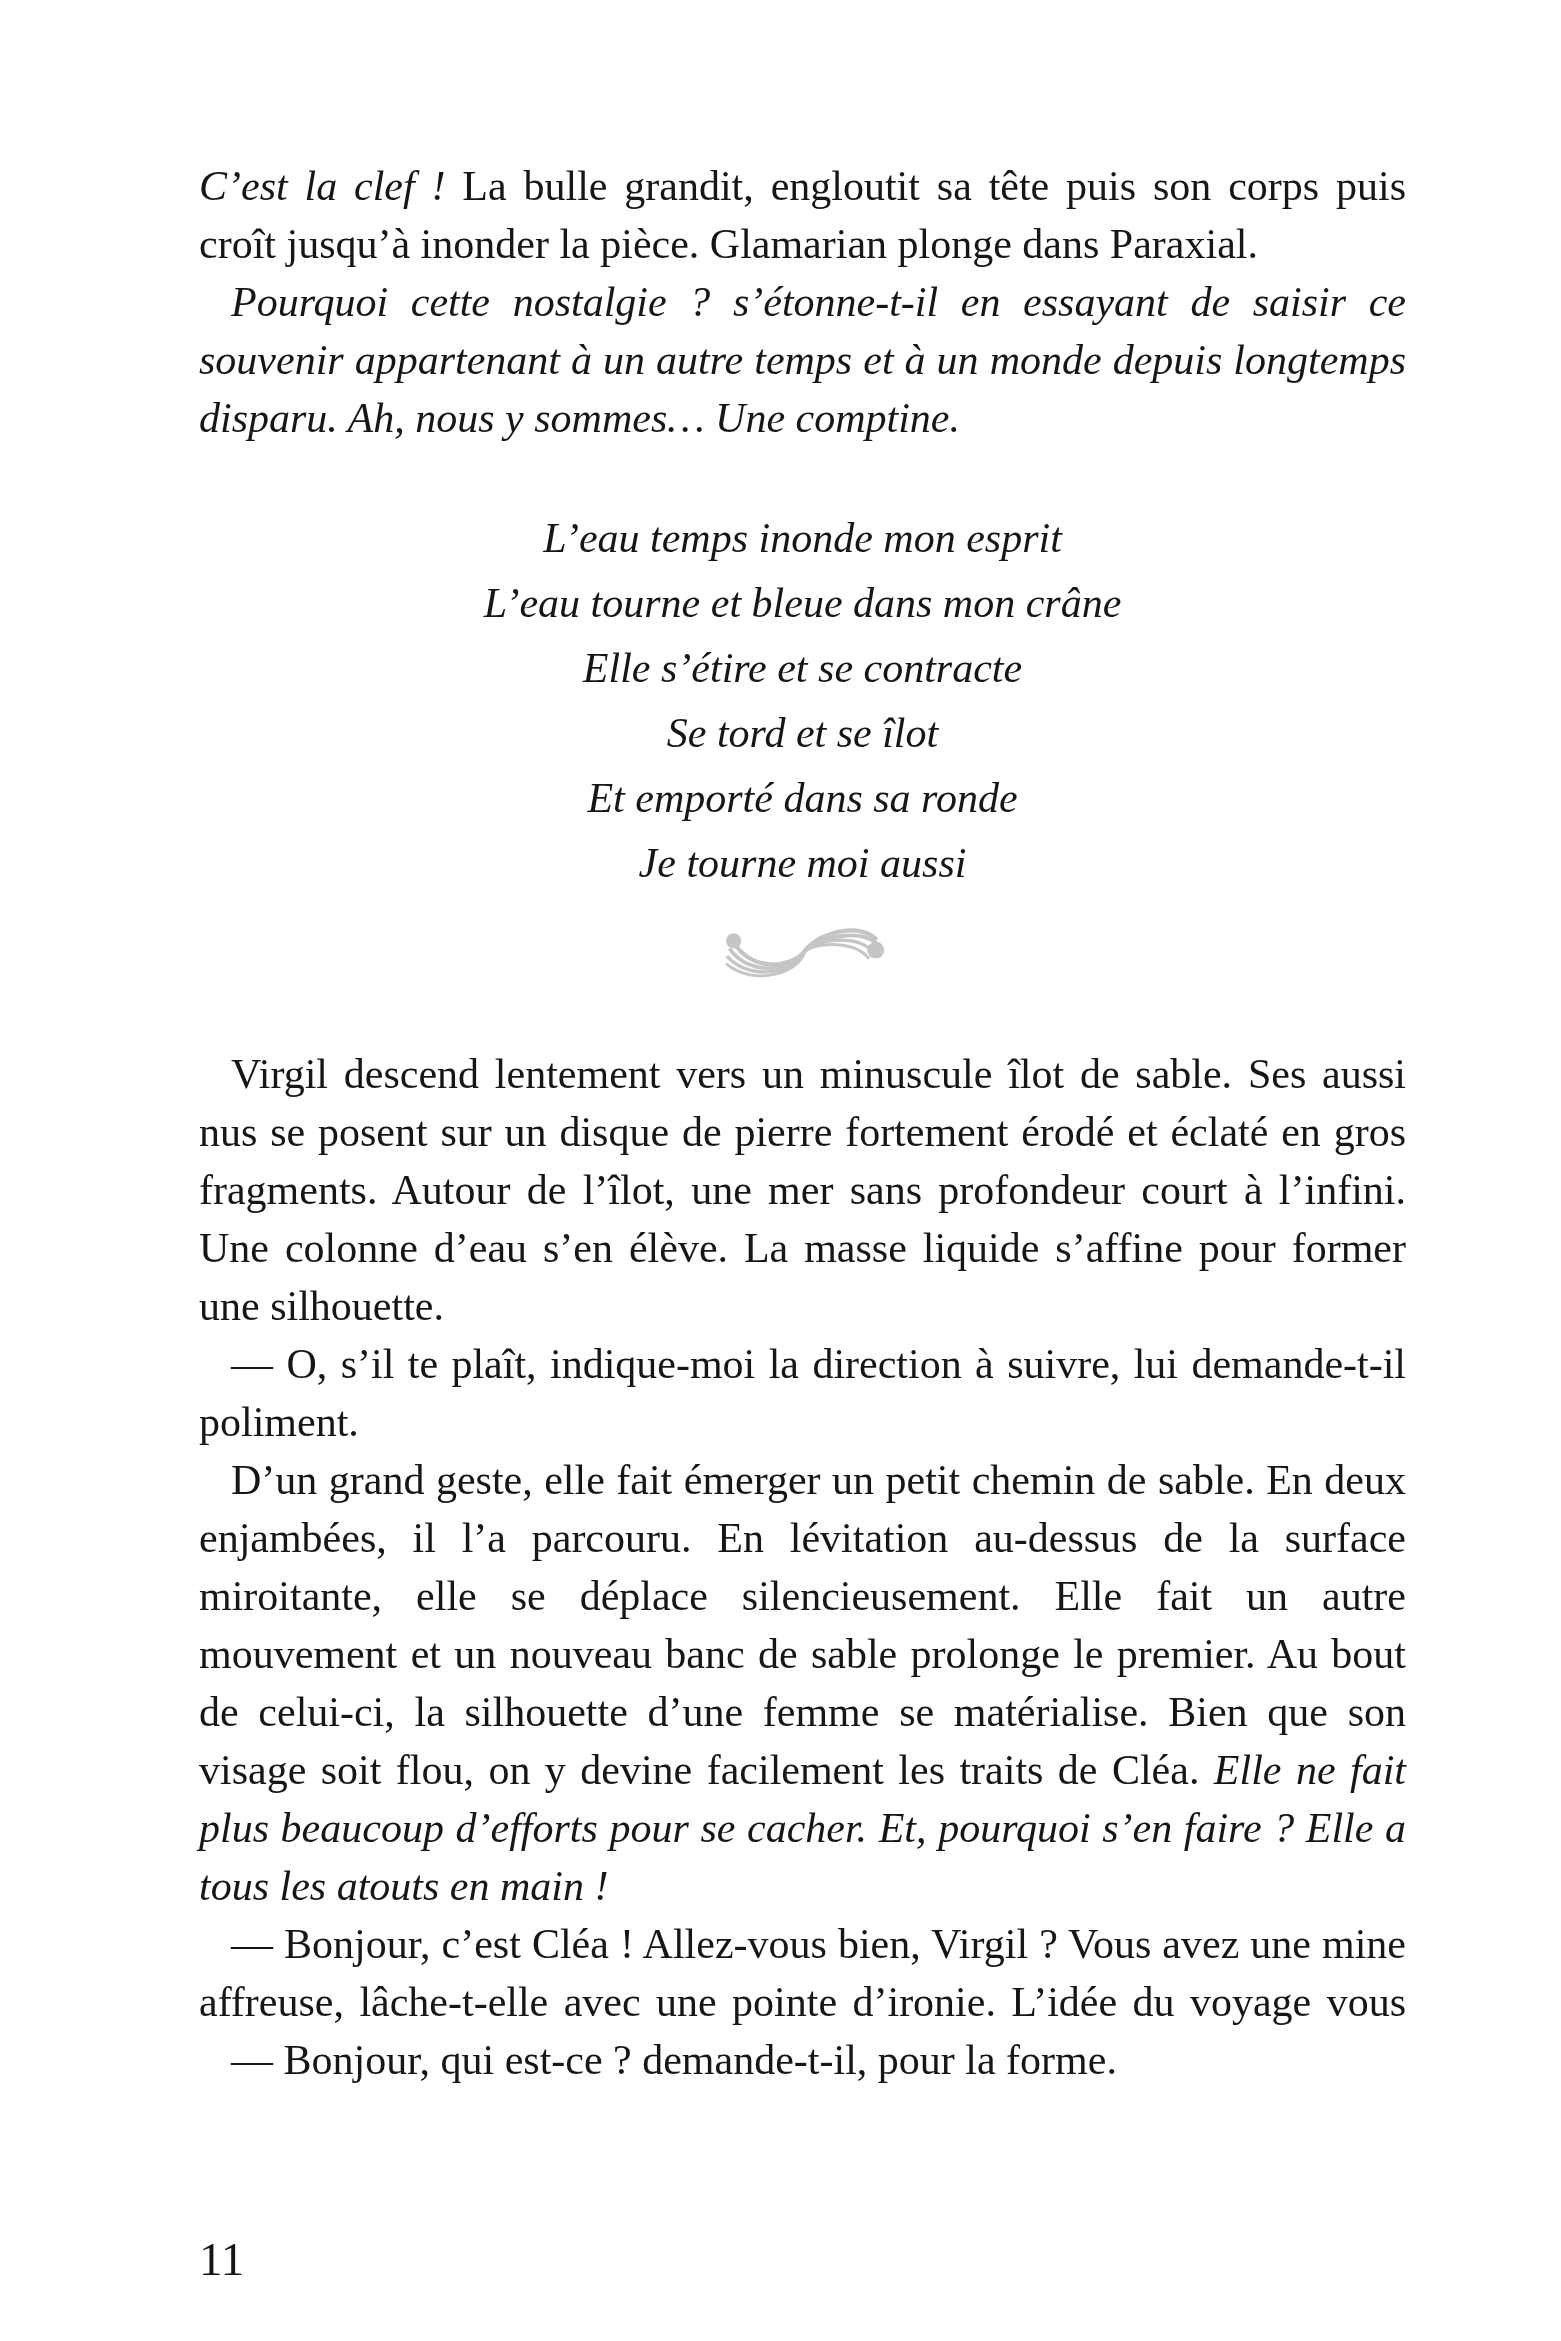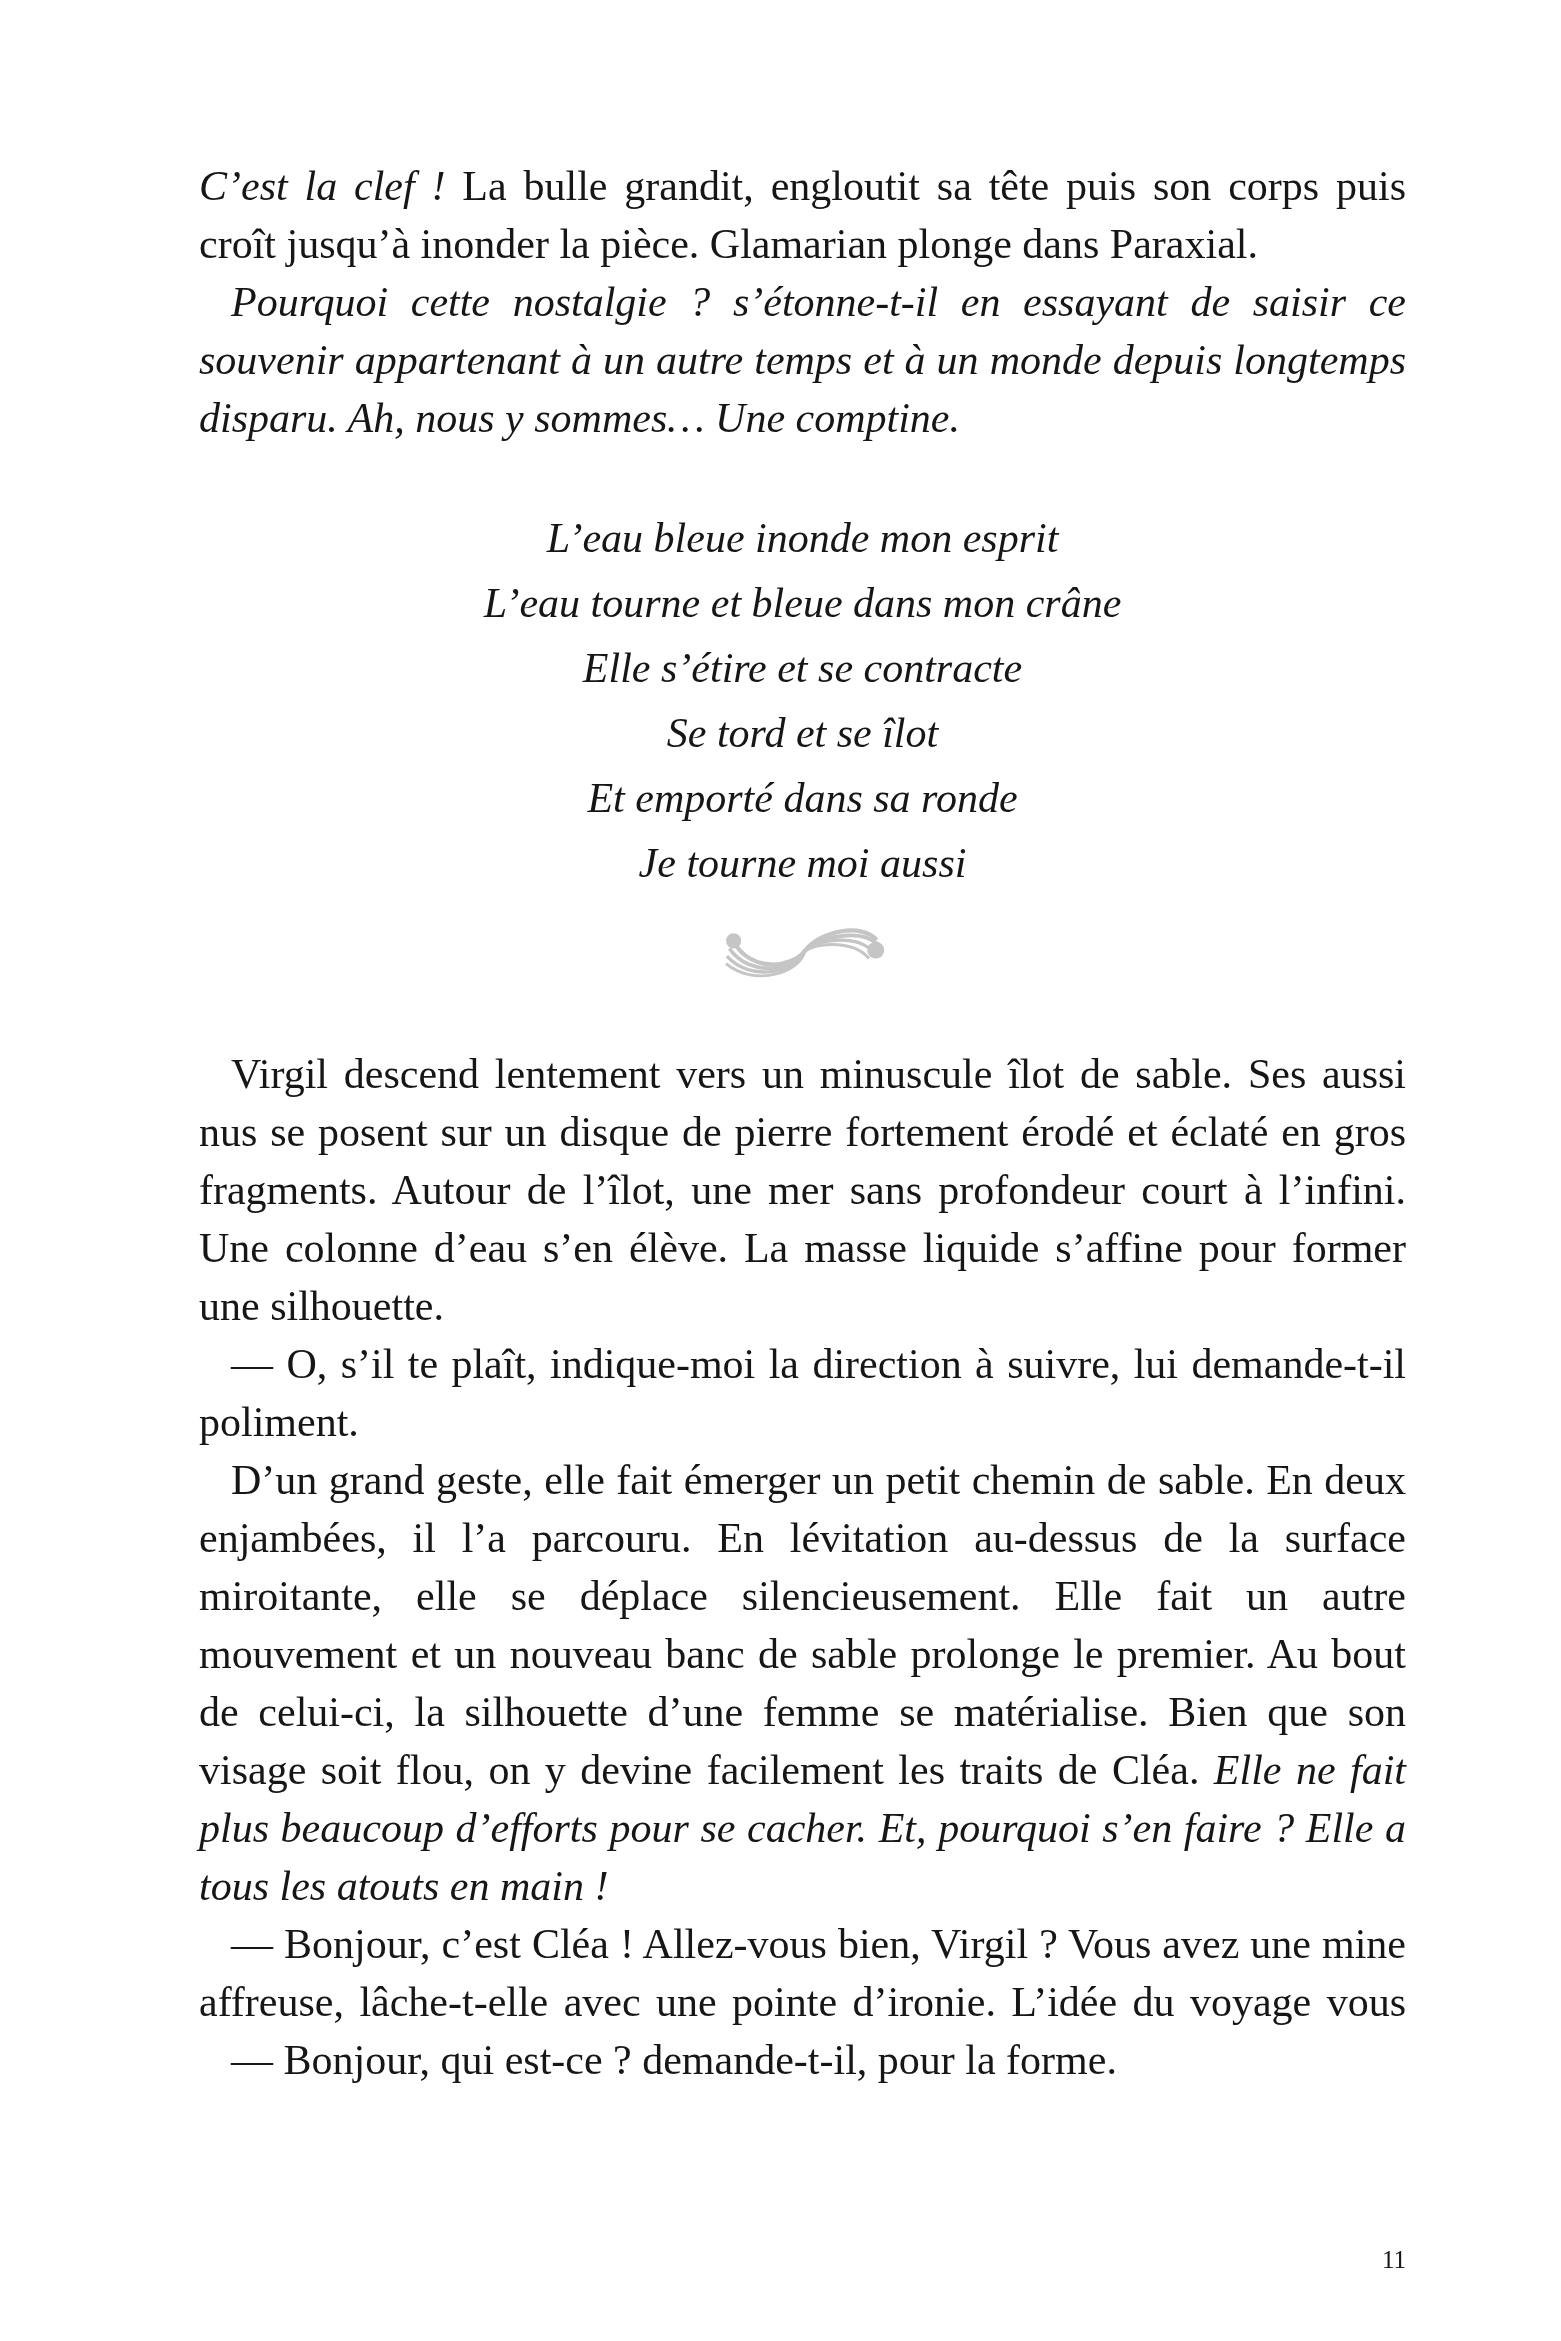--- a/index.html
+++ b/index.html
@@ -51,35 +51,35 @@
     display: flex;
     justify-content: center;
     margin: 22px 0 61px 0;
   }
   .ornament-row svg { display: block; }
   .folio {
     position: absolute;
     left: 199px;
     top: 2234px;
     width: 1207px;
-    text-align: right;
-    font-size: 25px;
+    text-align: left;
+    font-size: 47px;
     line-height: 51px;
     color: var(--ink, #161616);
   }
 </style>
 </head>
 <body>
 
 <div class="page">
   <div class="text-block">
       <p class="para"><span class="it">C’est la clef&nbsp;! </span><span class="rm">La bulle grandit, engloutit sa tête puis son corps puis croît jusqu’à inonder la pièce. Glamarian plonge dans Paraxial.</span></p>
       <p class="para indent"><span class="it">Pourquoi cette nostalgie&nbsp;? s’étonne-t-il en essayant de saisir ce souvenir appartenant à un autre temps et à un monde depuis longtemps disparu. Ah, nous y sommes… Une comptine.</span></p>
       <div class="poem">
-        <div class="poem-line">L’eau bleue inonde mon esprit</div>
+        <div class="poem-line">L’eau temps inonde mon esprit</div>
         <div class="poem-line">L’eau tourne et bleue dans mon crâne</div>
         <div class="poem-line">Elle s’étire et se contracte</div>
         <div class="poem-line">Se tord et se îlot</div>
         <div class="poem-line">Et emporté dans sa ronde</div>
         <div class="poem-line">Je tourne moi aussi</div>
       </div>
   <div class="ornament-row">
     <svg width="180" height="66" viewBox="0 0 212 78" fill="none" xmlns="http://www.w3.org/2000/svg" aria-hidden="true">
       <path class="orn" d="M 24 28 C 44 64, 92 60, 108 39 C 128 14, 176 6, 193 26" stroke-width="5" stroke="#c5c5c5"></path>
       <path class="orn" d="M 19 36 C 44 72, 97 61, 108 39 C 131 19, 178 13, 196 33" stroke-width="4.5" stroke="#c5c5c5"></path>

